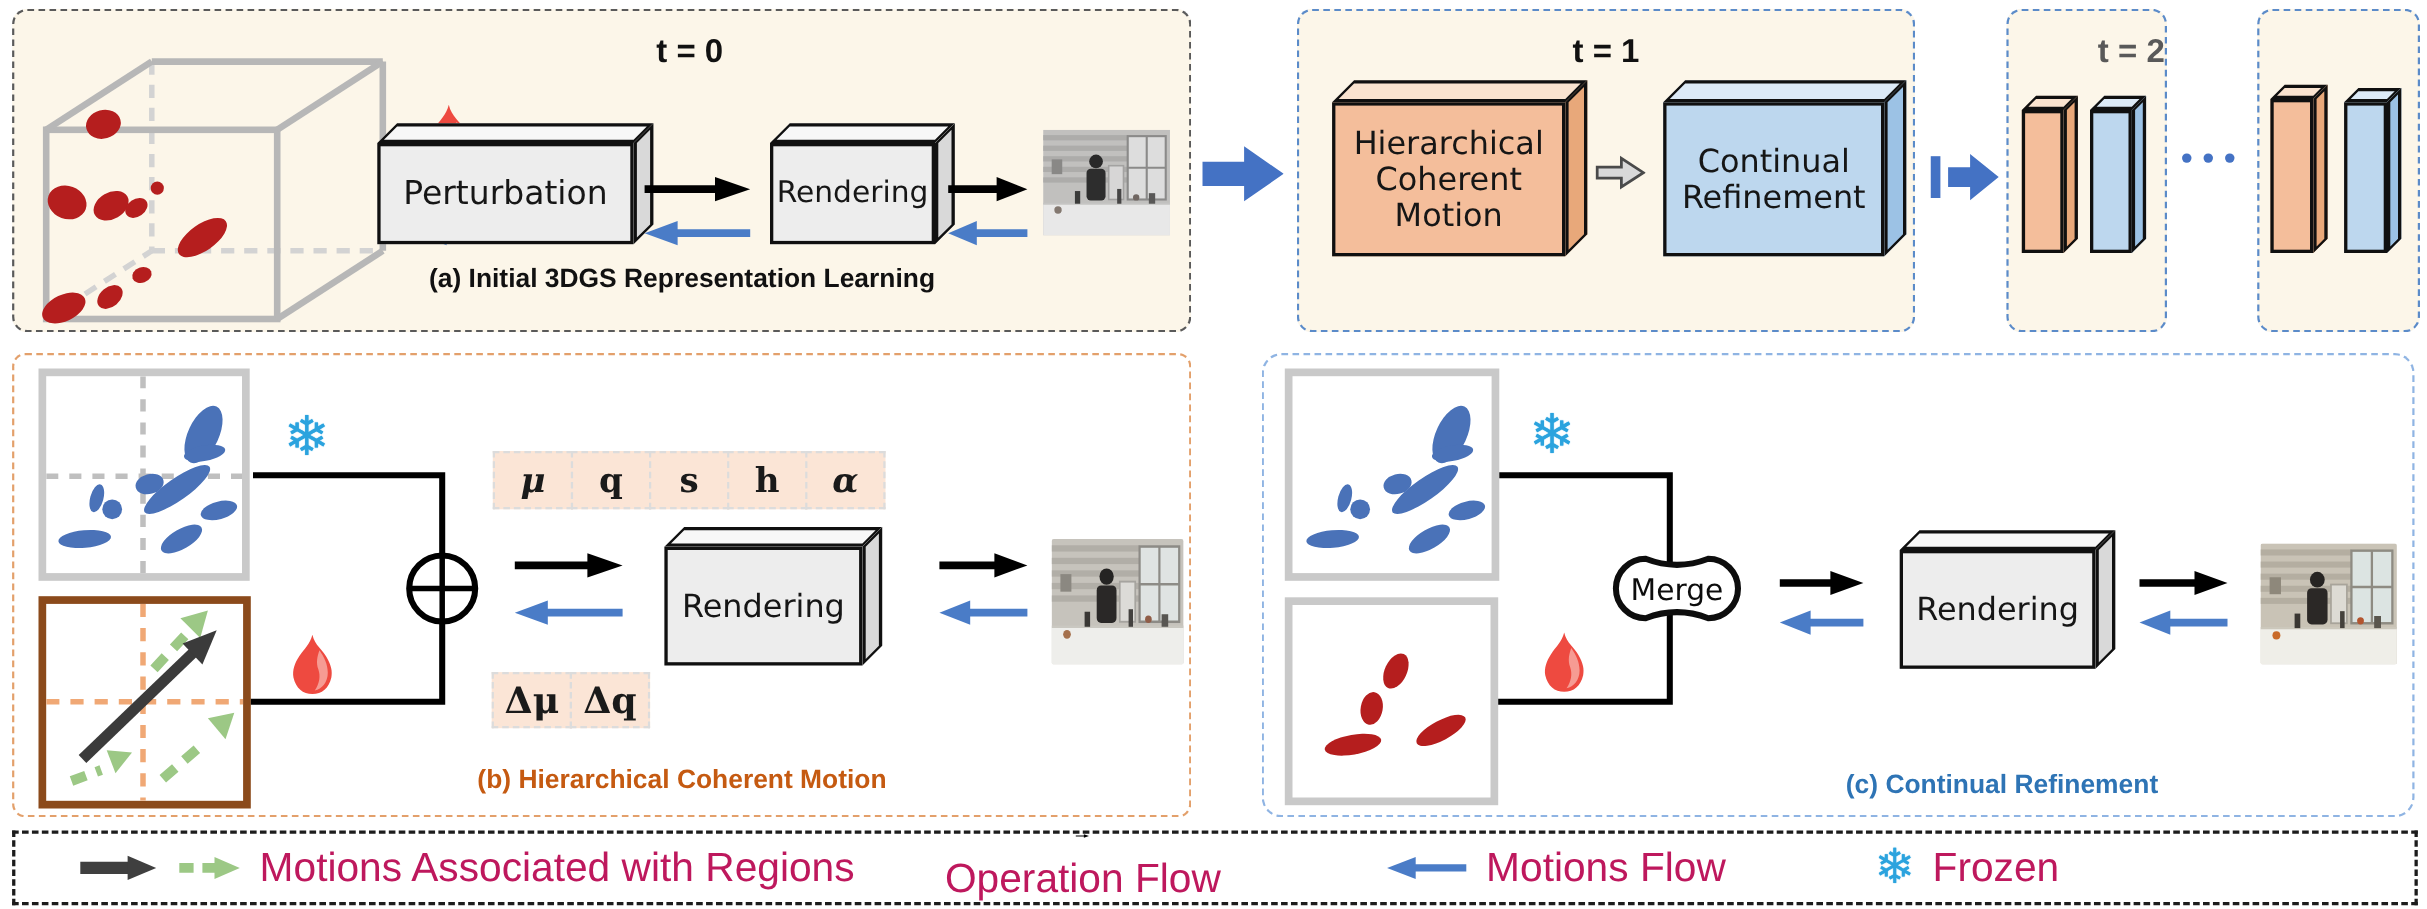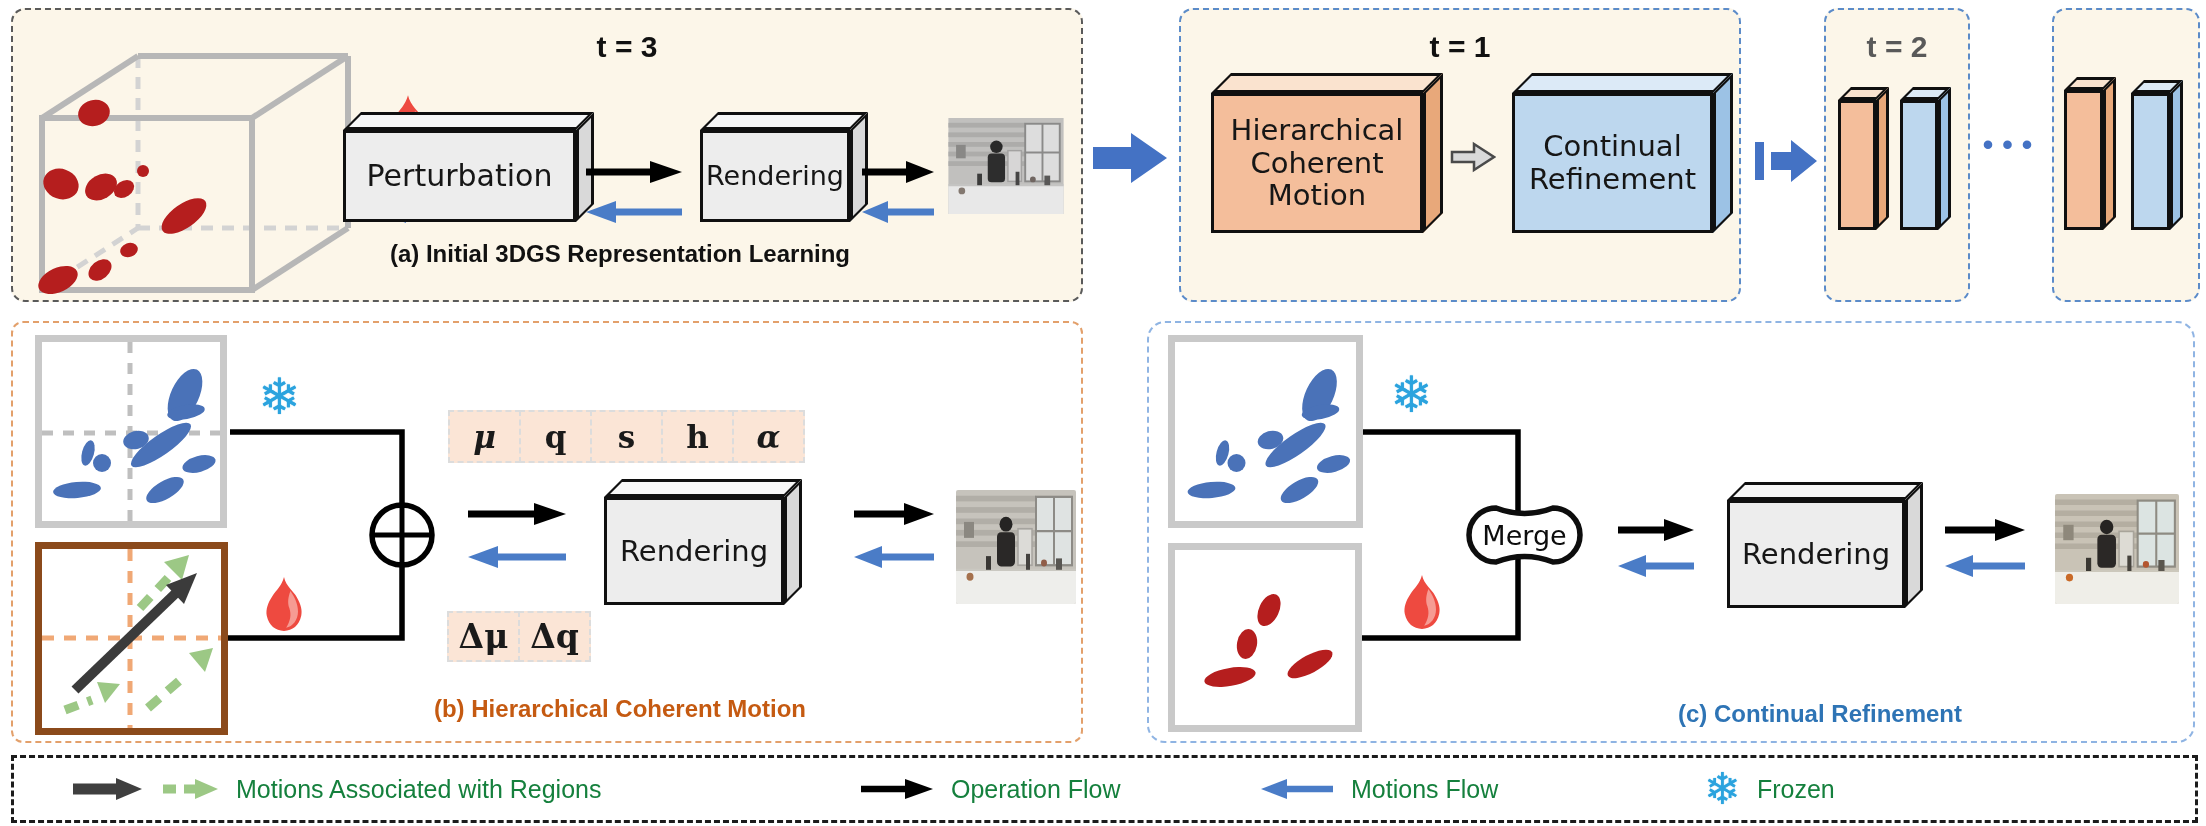--- a/index.html
+++ b/index.html
@@ -28,21 +28,21 @@
   .prow{position:absolute;display:flex;}
   .pcell{width:73px;height:53px;background:#FBE5D6;border:2px dashed #DCDCDC;margin-right:-2px;display:flex;align-items:center;justify-content:center;font-family:"DejaVu Serif",serif;font-weight:bold;font-size:31px;color:#1a1a1a;}
   .pcell.it{font-style:italic;}
   .dcell{width:73px;height:51px;font-size:33px;}
   .dots{position:absolute;color:#4472C4;font-weight:bold;font-size:30px;letter-spacing:9px;text-align:center;}
   .photo{position:absolute;border-radius:2px;}
   .photo.gray{filter:grayscale(0.88) contrast(0.95);}
   .photo.muted{filter:saturate(0.55);}
   #legend{position:absolute;left:11px;top:755px;width:2187px;height:68px;border:3px dashed #1c1c1c;background:#fff;}
   .lgroup{position:absolute;top:0;height:100%;display:flex;align-items:center;gap:16px;}
-  .llabel{font-size:25px;color:#15803d;white-space:nowrap;}
+  .llabel{font-size:37px;color:#be185d;white-space:nowrap;}
   svg{display:block;}
   svg text{font-family:"DejaVu Sans",sans-serif;}
 </style>
 </head>
 <body>
 
 <div id="stage">
 
   <svg width="0" height="0" style="position:absolute">
     <defs>
@@ -69,21 +69,21 @@
         <circle cx="88" cy="64" r="3" fill="#B3552F"></circle>
       </g>
       <g id="flame">
         <path d="M20 1 C22 10 29 14 32 20 C36 27 37 32 36 37 C34 46 28 51 20 51 C12 51 6 46 4 37 C3 31 5 25 9 19 C13 13 18 9 20 1 Z" fill="#EE4A40"></path>
         <path d="M26 14 C30 20 33 26 33 33 C33 41 28 47 22 48 C26 42 27 36 25 30 C23 25 24 19 26 14 Z" fill="#F69B93"></path>
       </g>
     </defs>
   </svg>
 
   <div class="panel cream dark-dash" style="left:11px;top:8px;width:1072px;height:294px;">
-    <div class="tlabel" style="top:20px;left:80px;">t = 3</div>
+    <div class="tlabel" style="top:20px;left:80px;">t = 0</div>
   </div>
 
   <svg class="abs" style="left:34px;top:50px;" width="324" height="248" viewBox="0 0 324 248">
     <g stroke="#D3D3D3" stroke-width="5" stroke-dasharray="12 9" fill="none">
       <line x1="104" y1="6" x2="104" y2="178"></line>
       <line x1="104" y1="178" x2="314" y2="178"></line>
       <line x1="8" y1="240" x2="104" y2="178"></line>
     </g>
     <g stroke="#B7B7B7" stroke-width="6" fill="none">
       <rect x="8" y="68" width="210" height="172"></rect>
@@ -186,21 +186,21 @@
         <span>Continual Refinement</span>
       </div>
   </div>
 
   <svg class="abs" style="left:1755px;top:137px;" width="64" height="48" viewBox="0 0 64 48">
     <rect x="0" y="5" width="9" height="38" fill="#4472C4"></rect>
     <polygon points="16,15 36,15 36,3 62,24 36,45 36,33 16,33" fill="#4472C4"></polygon>
   </svg>
 
   <div class="panel cream blue-dash" style="left:1824px;top:8px;width:146px;height:294px;">
-    <div class="tlabel" style="top:20px;color:#595959;">t = 2</div>
+    <div class="tlabel" style="top:20px;color:#595959;text-align:right;">t = 2</div>
   </div>
   <div class="b3 orange3d" style="left:1838px;top:100px;width:38px;height:130px;--d:13px;">
     <div class="b3top"></div>
       <div class="b3side"></div>
       <div class="b3front"></div>
   </div>
   <div class="b3 blue3d" style="left:1900px;top:100px;width:38px;height:130px;--d:13px;">
     <div class="b3top"></div>
       <div class="b3side"></div>
       <div class="b3front"></div>
@@ -395,21 +395,21 @@
       <svg width="74" height="28" viewBox="0 0 74 28">
         <line x1="3" y1="14" x2="50" y2="14" stroke="#3F3F3F" stroke-width="11"></line>
           <polygon points="46,3 72,14 46,25" fill="#3F3F3F"></polygon>
       </svg>
       <svg width="60" height="28" viewBox="0 0 60 28">
         <line x1="3" y1="14" x2="36" y2="14" stroke="#9CC885" stroke-width="9" stroke-dasharray="13 8"></line>
           <polygon points="35,4 58,14 35,24" fill="#9CC885"></polygon>
       </svg>
       <span class="llabel">Motions Associated with Regions</span>
     </div>
-    <div class="lgroup" style="left:845px;">
+    <div class="lgroup" style="left:845px;flex-direction:column;">
       <svg width="76" height="24" viewBox="0 0 76 24">
         <line x1="2" y1="12" x2="50" y2="12" stroke="#000" stroke-width="6.5"></line>
           <polygon points="46,2 74,12 46,22" fill="#000"></polygon>
       </svg>
       <span class="llabel">Operation Flow</span>
     </div>
     <div class="lgroup" style="left:1245px;">
       <svg width="76" height="24" viewBox="0 0 76 24">
         <line x1="74" y1="12" x2="24" y2="12" stroke="#4A7CC7" stroke-width="6.5"></line>
           <polygon points="28,2 2,12 28,22" fill="#4A7CC7"></polygon>

